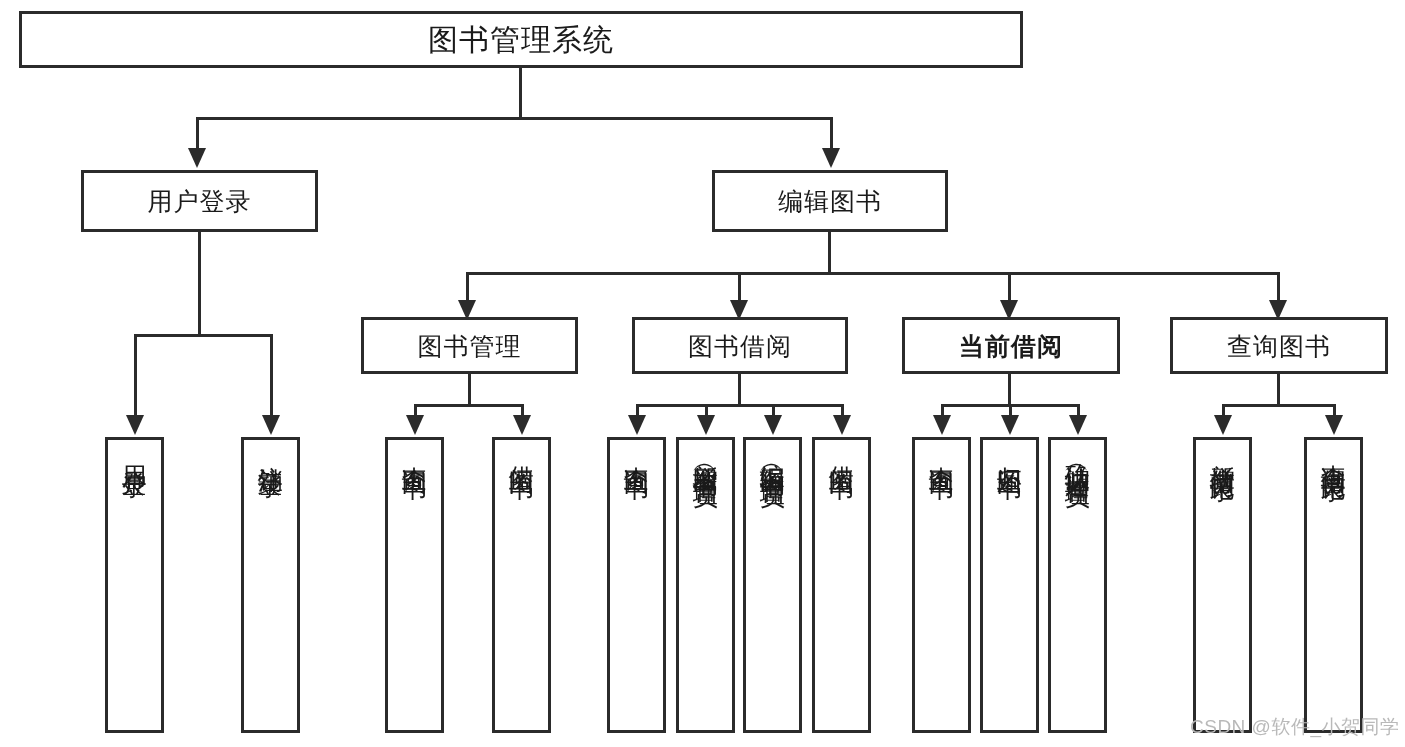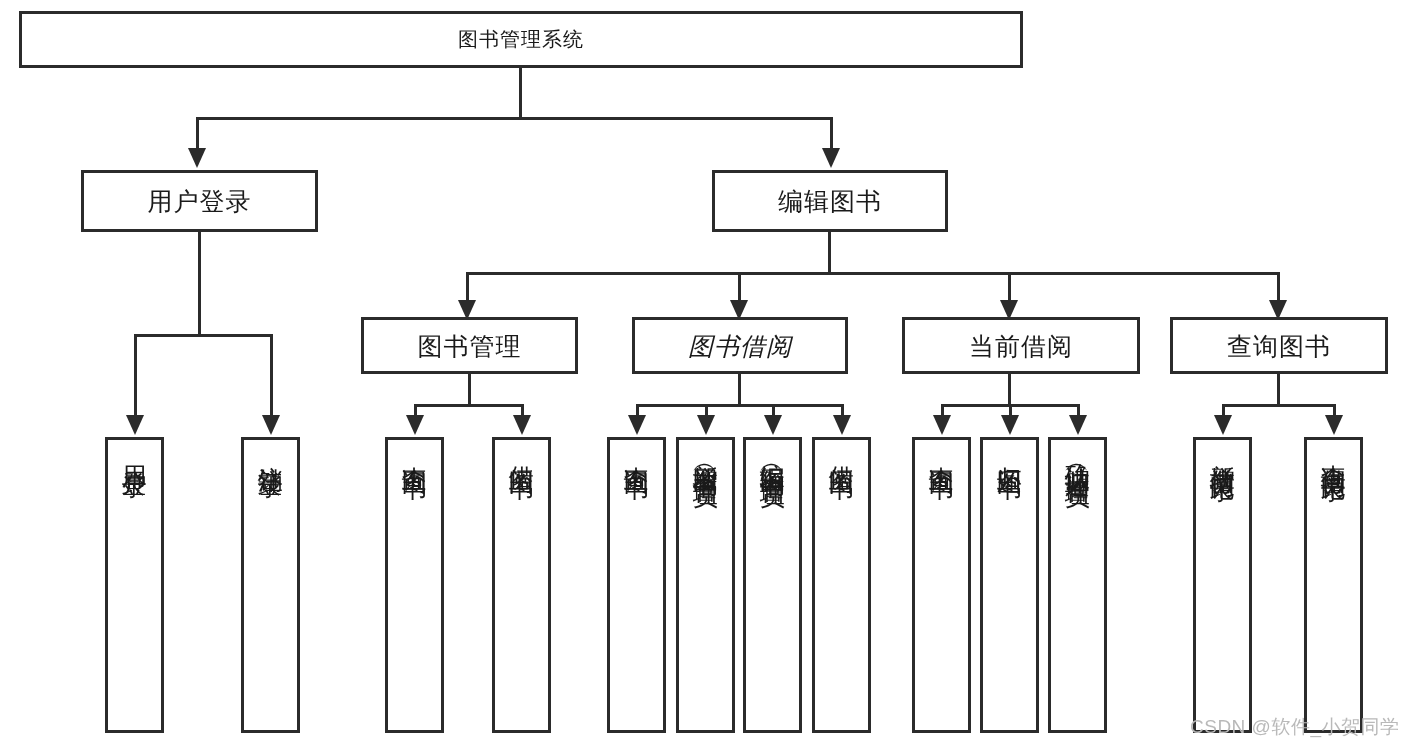--- a/index.html
+++ b/index.html
@@ -33,21 +33,21 @@
   .node .label {
     display: block;
     line-height: 1.12;
     letter-spacing: 1px;
   }
   
   .node.horiz .label {
     writing-mode: horizontal-tb;
     font-size: 25px;
   }
-  .node.root .label { font-size: 20px; font-family: Liberation Serif, serif; }
+  .node.root .label { font-size: 30px; font-family: Liberation Serif, serif; }
   
   .node.vert {
     align-items: flex-start;
     justify-content: center;
     padding-top: 6px;
   }
   .node.vert .label {
     writing-mode: vertical-rl;
     text-orientation: upright;
     font-size: 25px;
@@ -125,24 +125,24 @@
   <div class="edge-v" style="left:738px; top:272px; height:30px;"></div>
   <div class="arrow" style="left:730px; top:300px;"></div>
   <div class="edge-v" style="left:1008px; top:272px; height:30px;"></div>
   <div class="arrow" style="left:1000px; top:300px;"></div>
   <div class="edge-v" style="left:1277px; top:272px; height:30px;"></div>
   <div class="arrow" style="left:1269px; top:300px;"></div>
 
   <div class="node horiz" style="left:361px; top:317px; width:217px; height:57px;">
     <span class="label">图书管理</span>
   </div>
-  <div class="node horiz" style="left:632px; top:317px; width:216px; height:57px;font-style:italic;">
+  <div class="node horiz" style="left:632px; top:317px; width:216px; height:57px;">
     <span class="label">图书借阅</span>
   </div>
-  <div class="node horiz" style="left:902px; top:317px; width:238px; height:57px;">
+  <div class="node horiz" style="left:902px; top:317px; width:218px; height:57px;font-weight:bold;">
     <span class="label">当前借阅</span>
   </div>
   <div class="node horiz" style="left:1170px; top:317px; width:218px; height:57px;">
     <span class="label">查询图书</span>
   </div>
 
   <div class="edge-v" style="left:468px; top:374px; height:32px;"></div>
   <div class="edge-h" style="left:414px; top:404px; width:110px;"></div>
   <div class="edge-v" style="left:414px; top:404px; height:14px;"></div>
   <div class="arrow" style="left:406px; top:415px;"></div>

